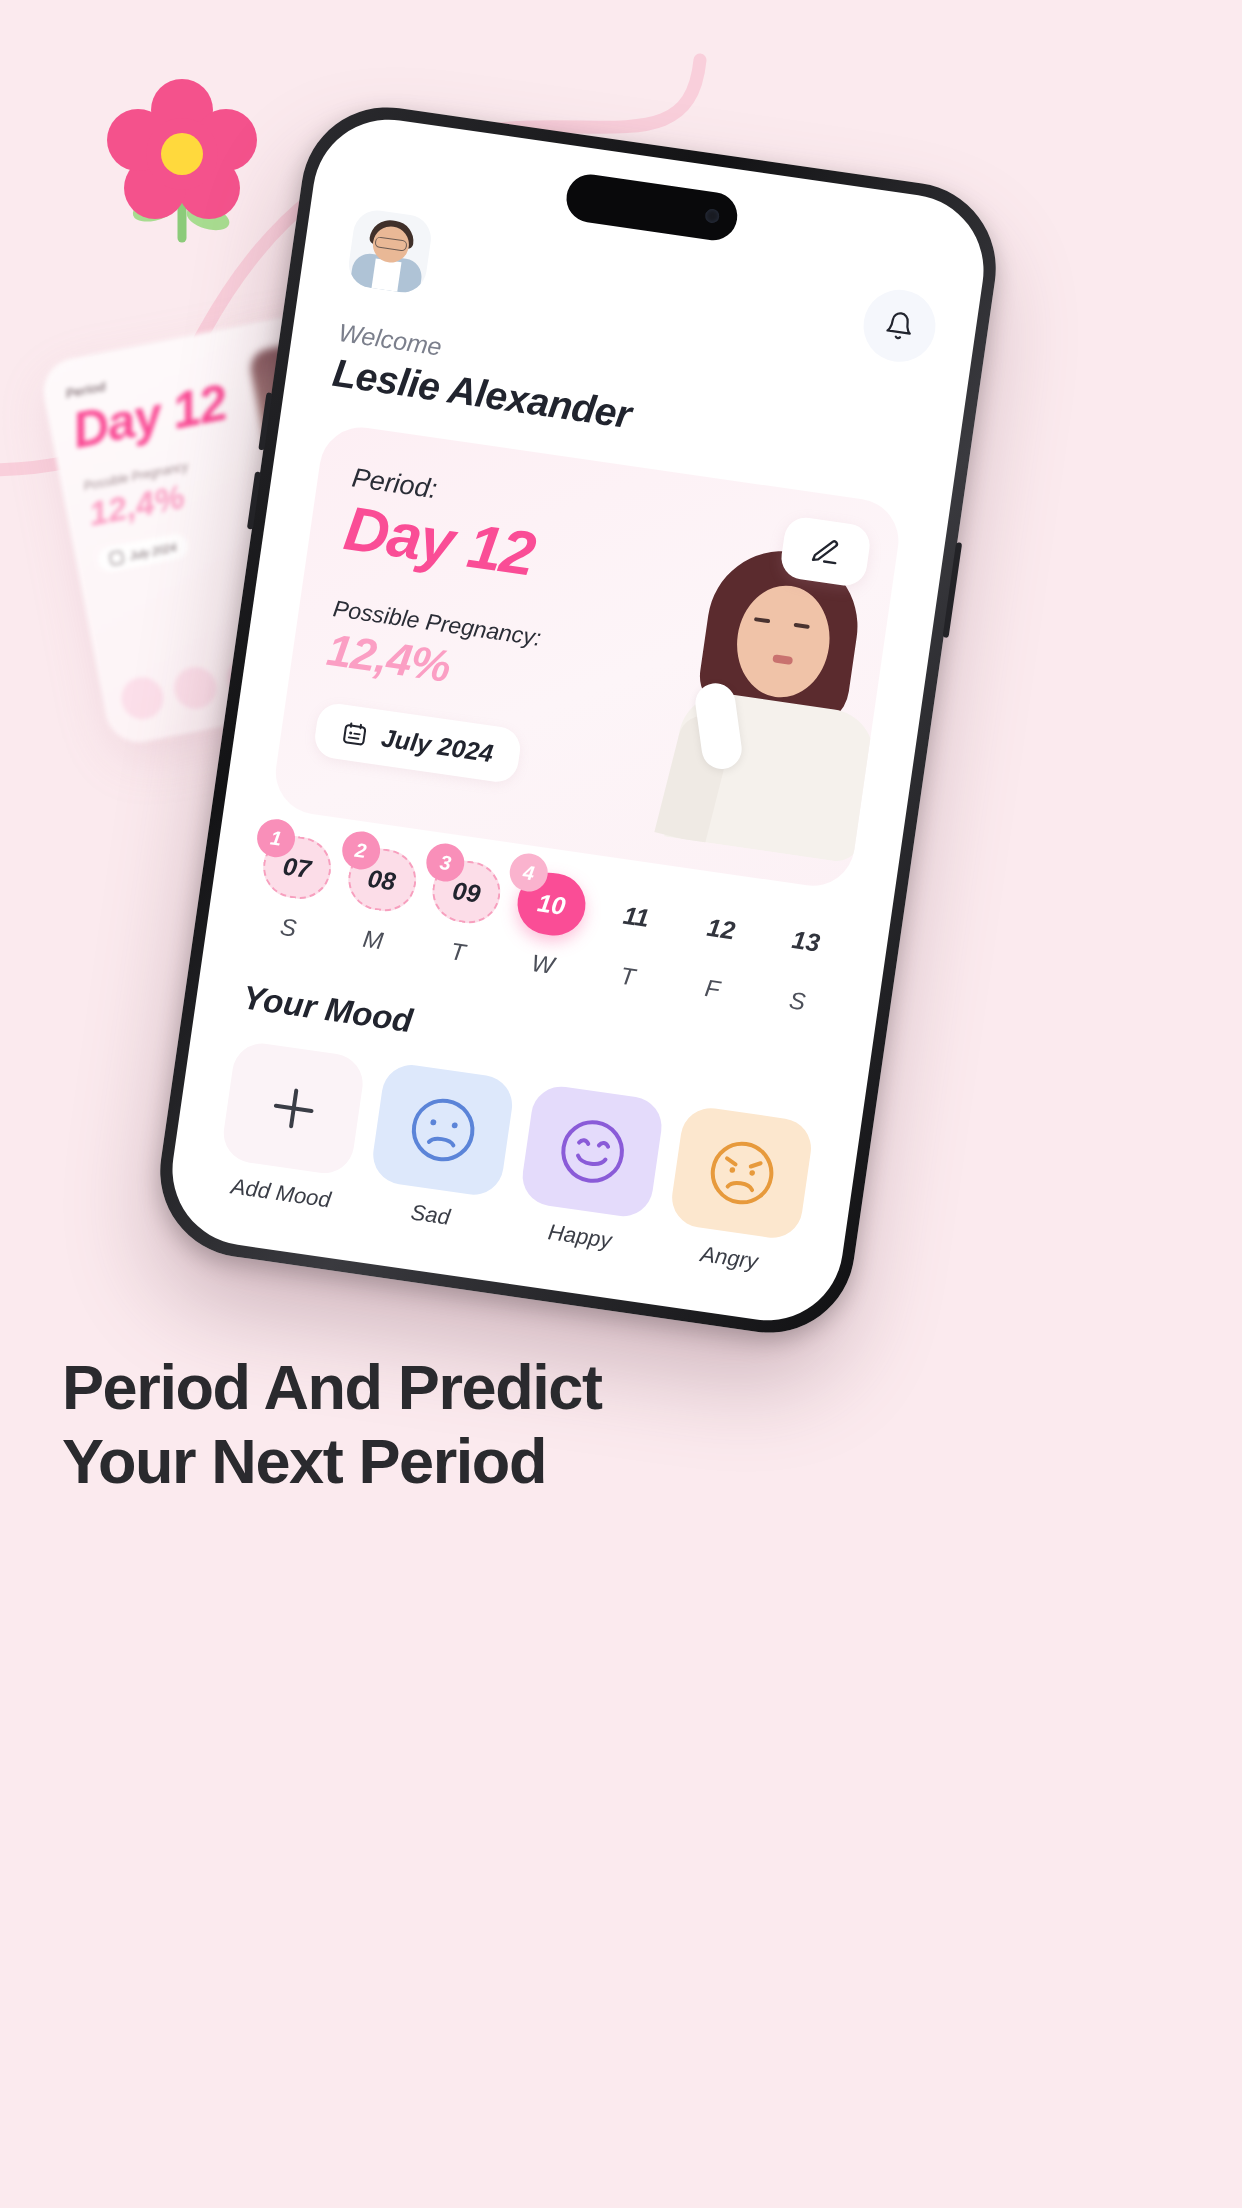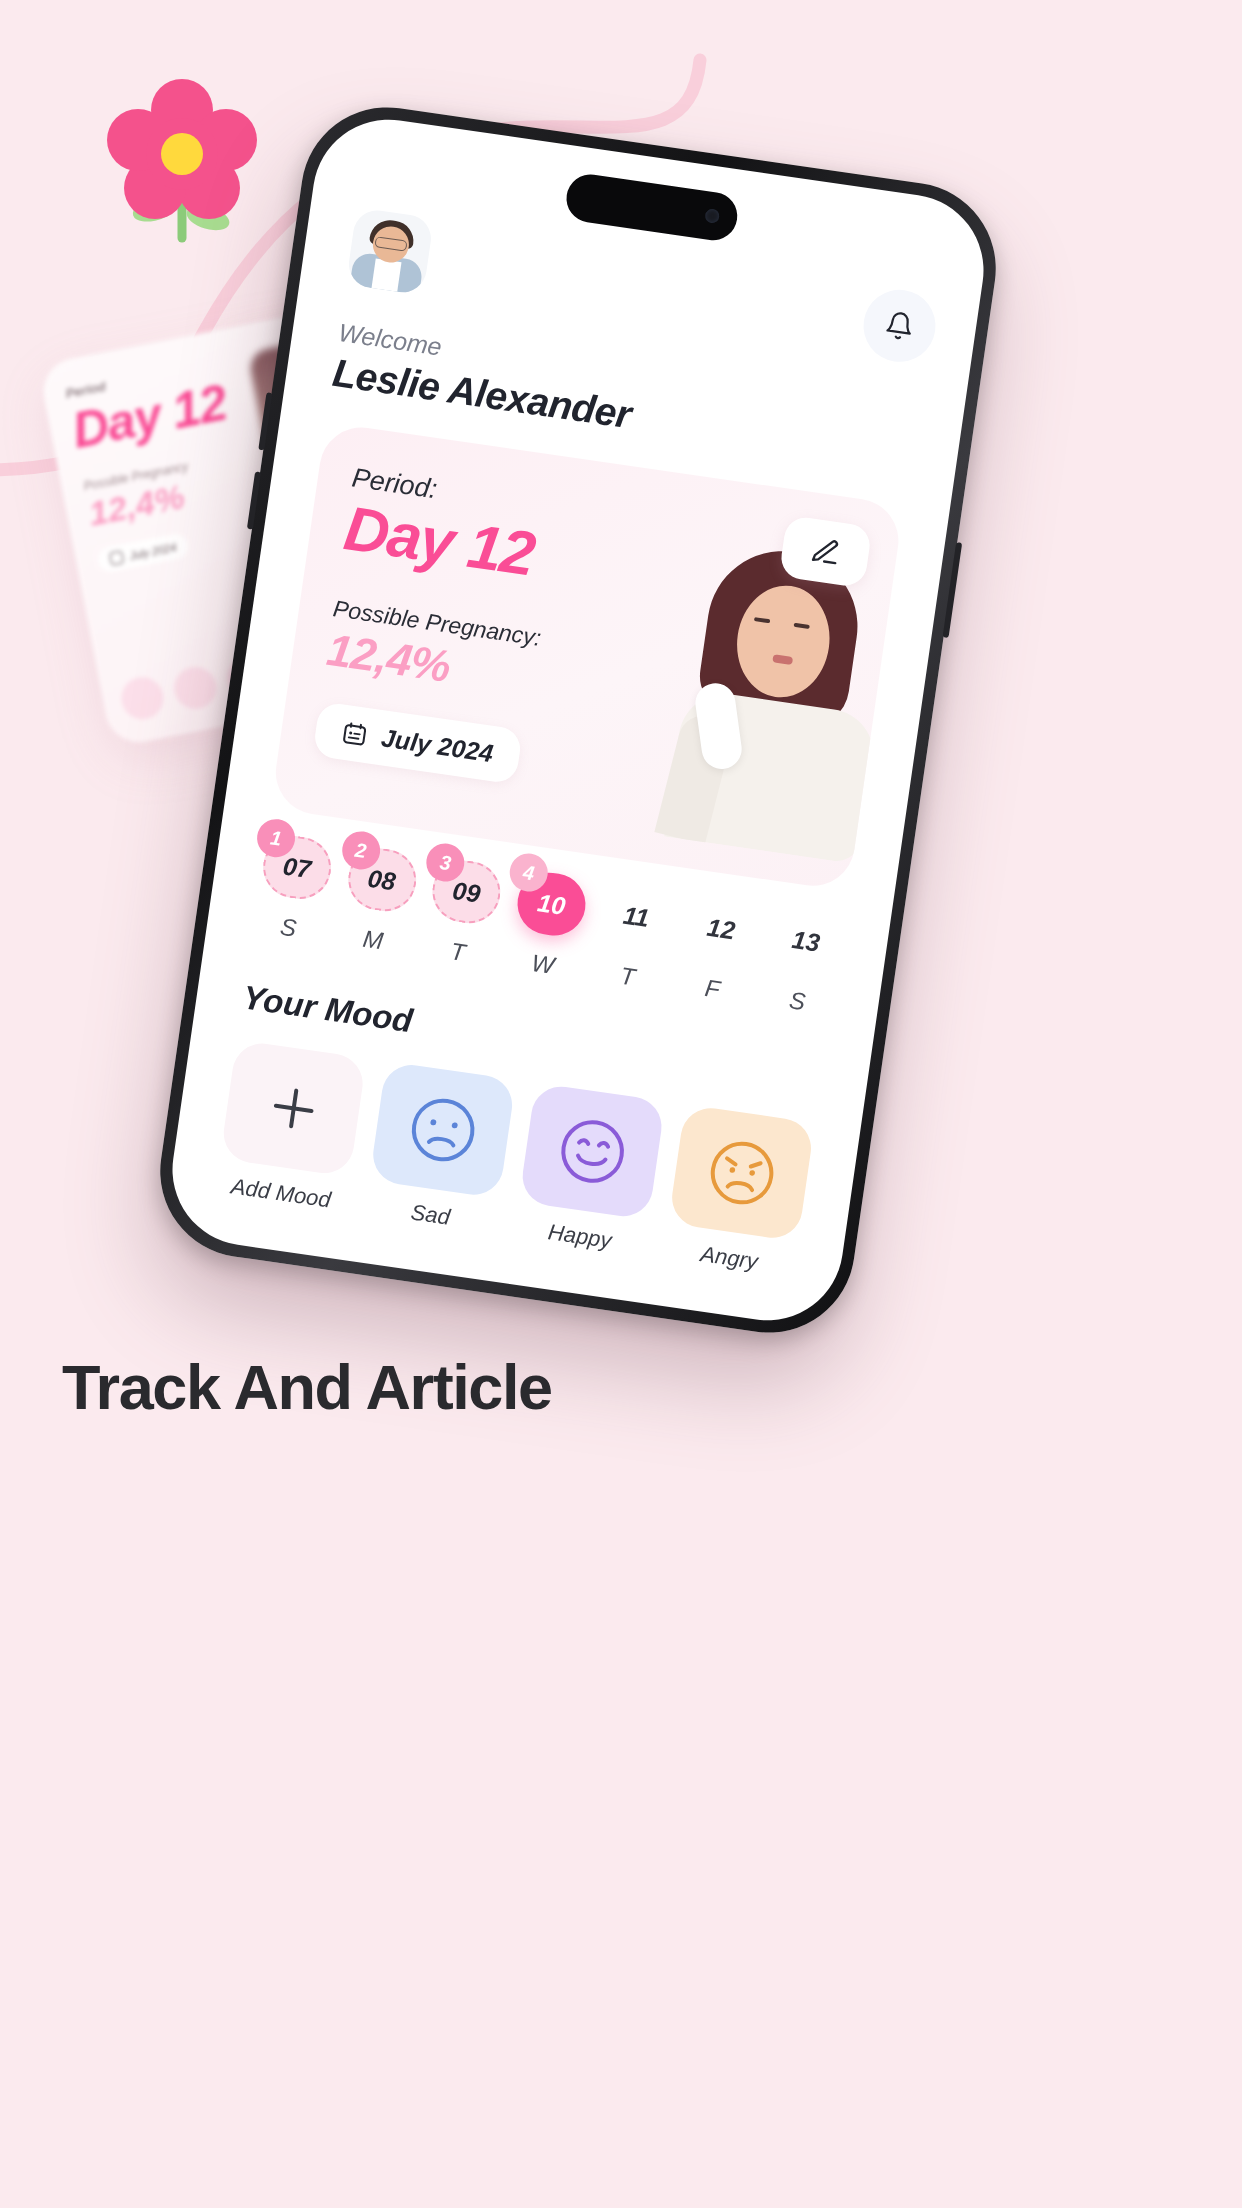--- a/index.html
+++ b/index.html
@@ -371,14 +371,15 @@
 Women</div>
             </div>
           </div>
 
       </div>
     </div>
   </div>
 </div>
 
 <div class="headline">
-  <div>Track And Article</div>
+  <div>Period And Predict</div>
+  <div>Your Next Period</div>
 </div>
 
 </body></html>

